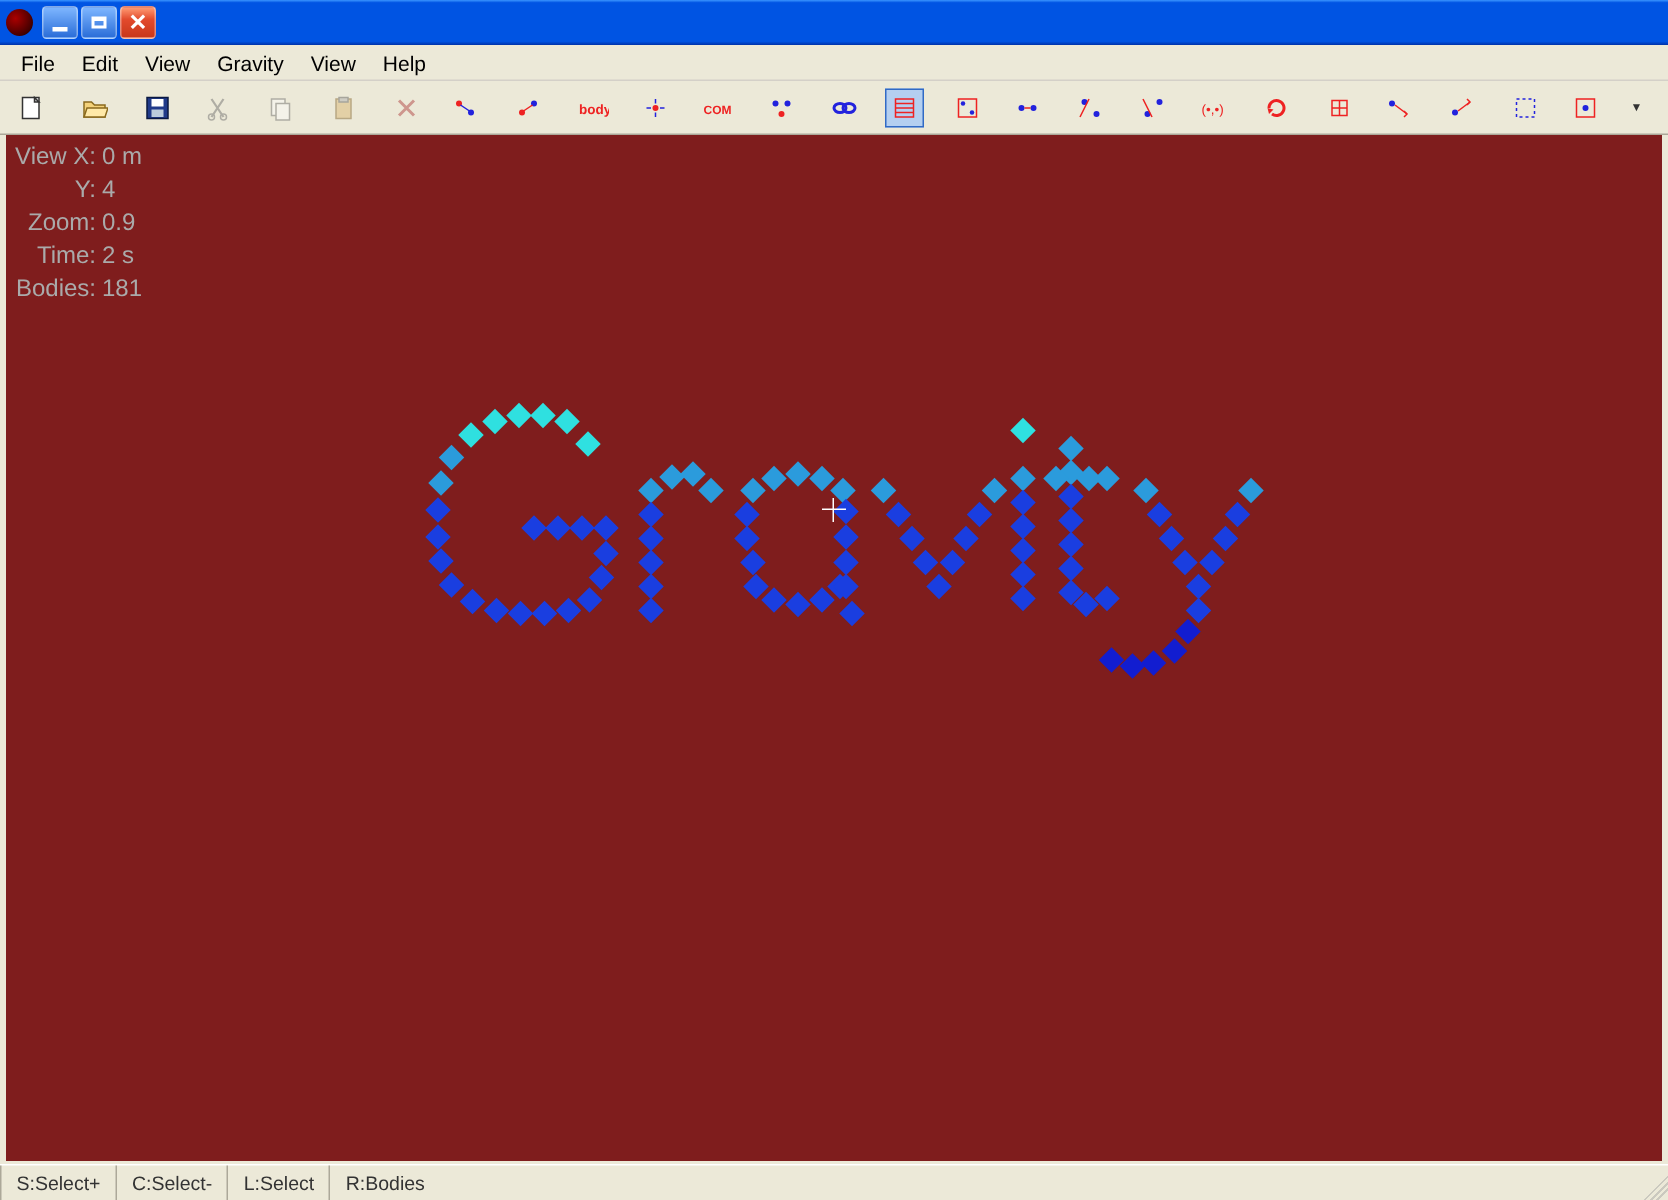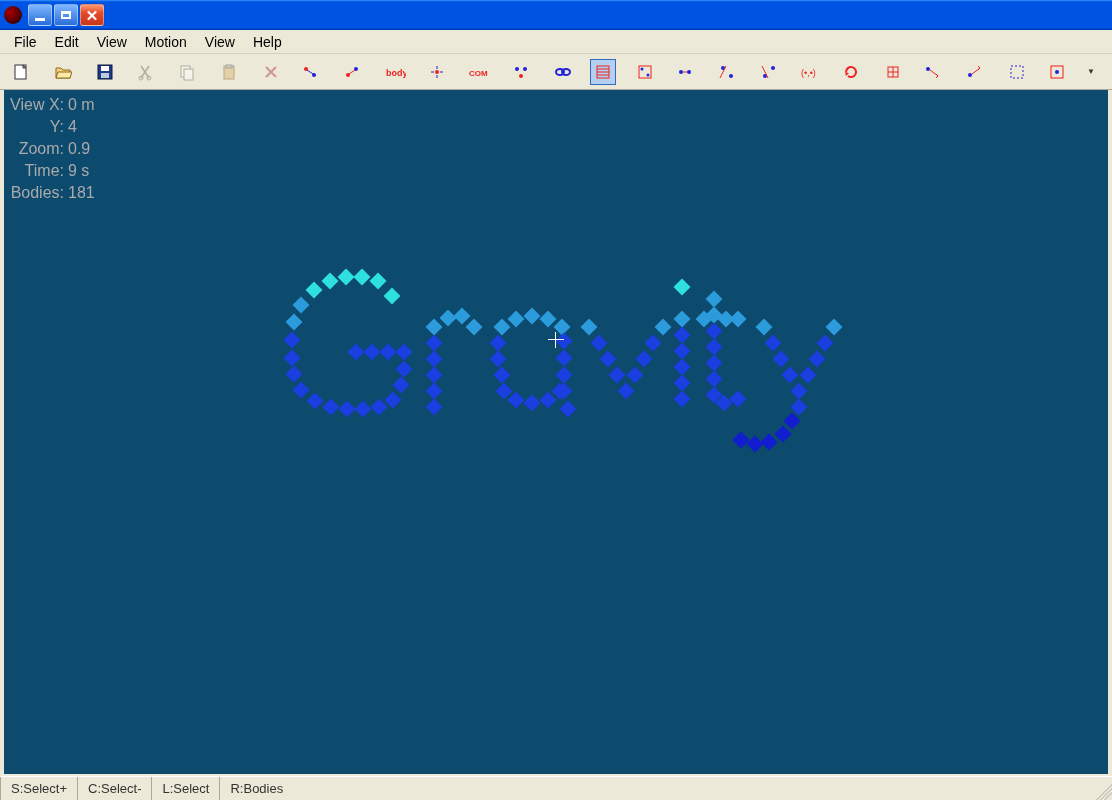--- a/index.html
+++ b/index.html
@@ -56,21 +56,21 @@
     display:flex;align-items:center;justify-content:center; position:relative;
     cursor:default;
   }
   .tb-btn.disabled{ opacity:.45; pointer-events:none;}
   .tb-btn.active{ border:1px solid #316ac5; background:#b4cff0;}
   .dd-arrow{ font-size:8px; color:#333; margin-left:1px;}
   .tb-btn svg{display:block;}
   
   .canvas{
     position:absolute; left:4px; right:4px; top:90px; bottom:26px;
-    background:#0c4a6e; overflow:hidden;
+    background:#7f1d1d; overflow:hidden;
   }
   .hud{
     position:absolute; left:4px; top:4px; color:#aaa; font-family:Arial,sans-serif;
     font-size:16px; line-height:22px; text-align:right;
   }
   .hud .row{ display:flex; }
   .hud .lbl{ width:56px; text-align:right; margin-right:4px;}
   .hud .val{ text-align:left;}
   .crosshair{
     position:absolute; width:16px; height:16px; color:#fff;
@@ -119,21 +119,21 @@
     <div class="win-btn close">
         <span class="x-ic">✕</span>
       </div>
   </div>
 </div>
 
 <div class="menubar">
   <div class="menu-item">File</div>
   <div class="menu-item">Edit</div>
   <div class="menu-item">View</div>
-  <div class="menu-item">Motion</div>
+  <div class="menu-item">Gravity</div>
   <div class="menu-item">View</div>
   <div class="menu-item">Help</div>
 </div>
 
 <div class="toolbar">
   <div class="tb-group">
     <div class="tb-btn" title="New">
       <svg width="18" height="18">
           <rect x="3" y="2" width="11" height="14" fill="#fff" stroke="#333"></rect>
           <polygon points="11,2 14,5 11,5" fill="#ccc" stroke="#333"></polygon>
@@ -364,21 +364,21 @@
     <div class="row">
         <span class="lbl">Y:</span>
         <span class="val">4</span>
       </div>
     <div class="row">
         <span class="lbl">Zoom:</span>
         <span class="val">0.9</span>
       </div>
     <div class="row">
         <span class="lbl">Time:</span>
-        <span class="val">9 s</span>
+        <span class="val">2 s</span>
       </div>
     <div class="row">
         <span class="lbl">Bodies:</span>
         <span class="val">181</span>
       </div>
   </div>
   <div class="bodies" id="bodies-layer">
       <div class="body-dot" style="left: 310px; top: 200px; background: rgb(47, 224, 224);"></div>
       <div class="body-dot" style="left: 326px; top: 191px; background: rgb(47, 224, 224);"></div>
       <div class="body-dot" style="left: 342px; top: 187px; background: rgb(47, 224, 224);"></div>

